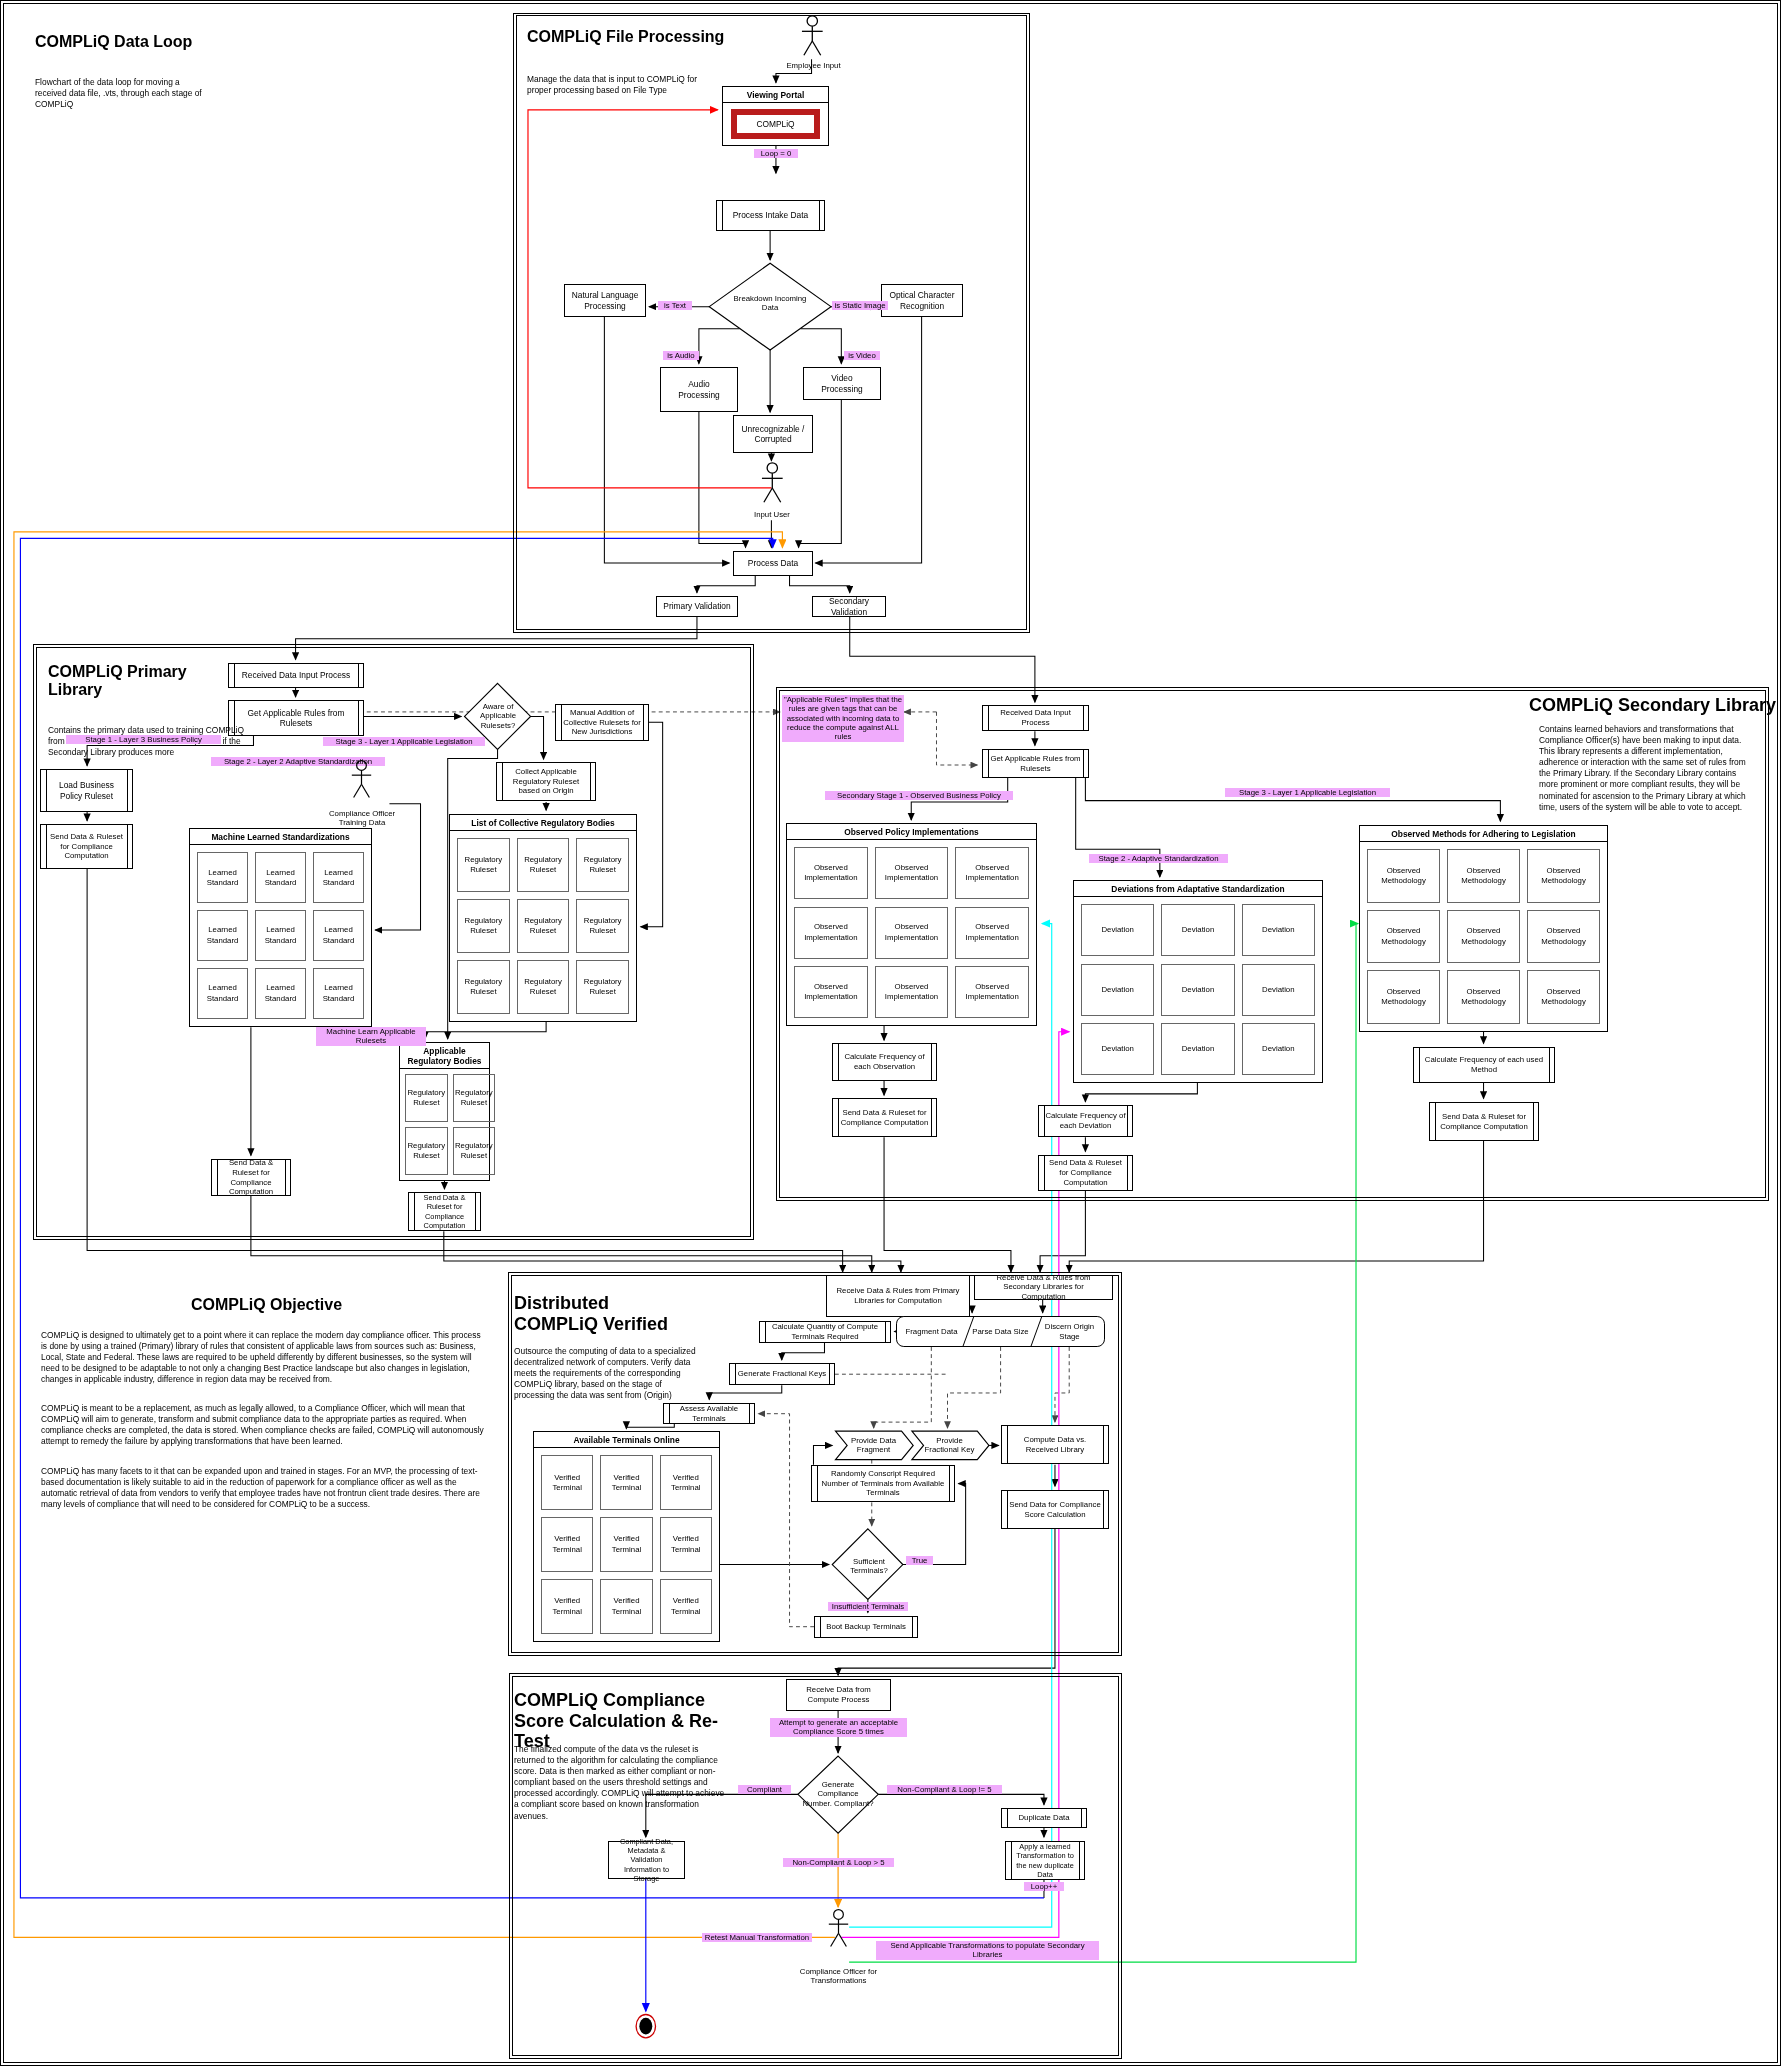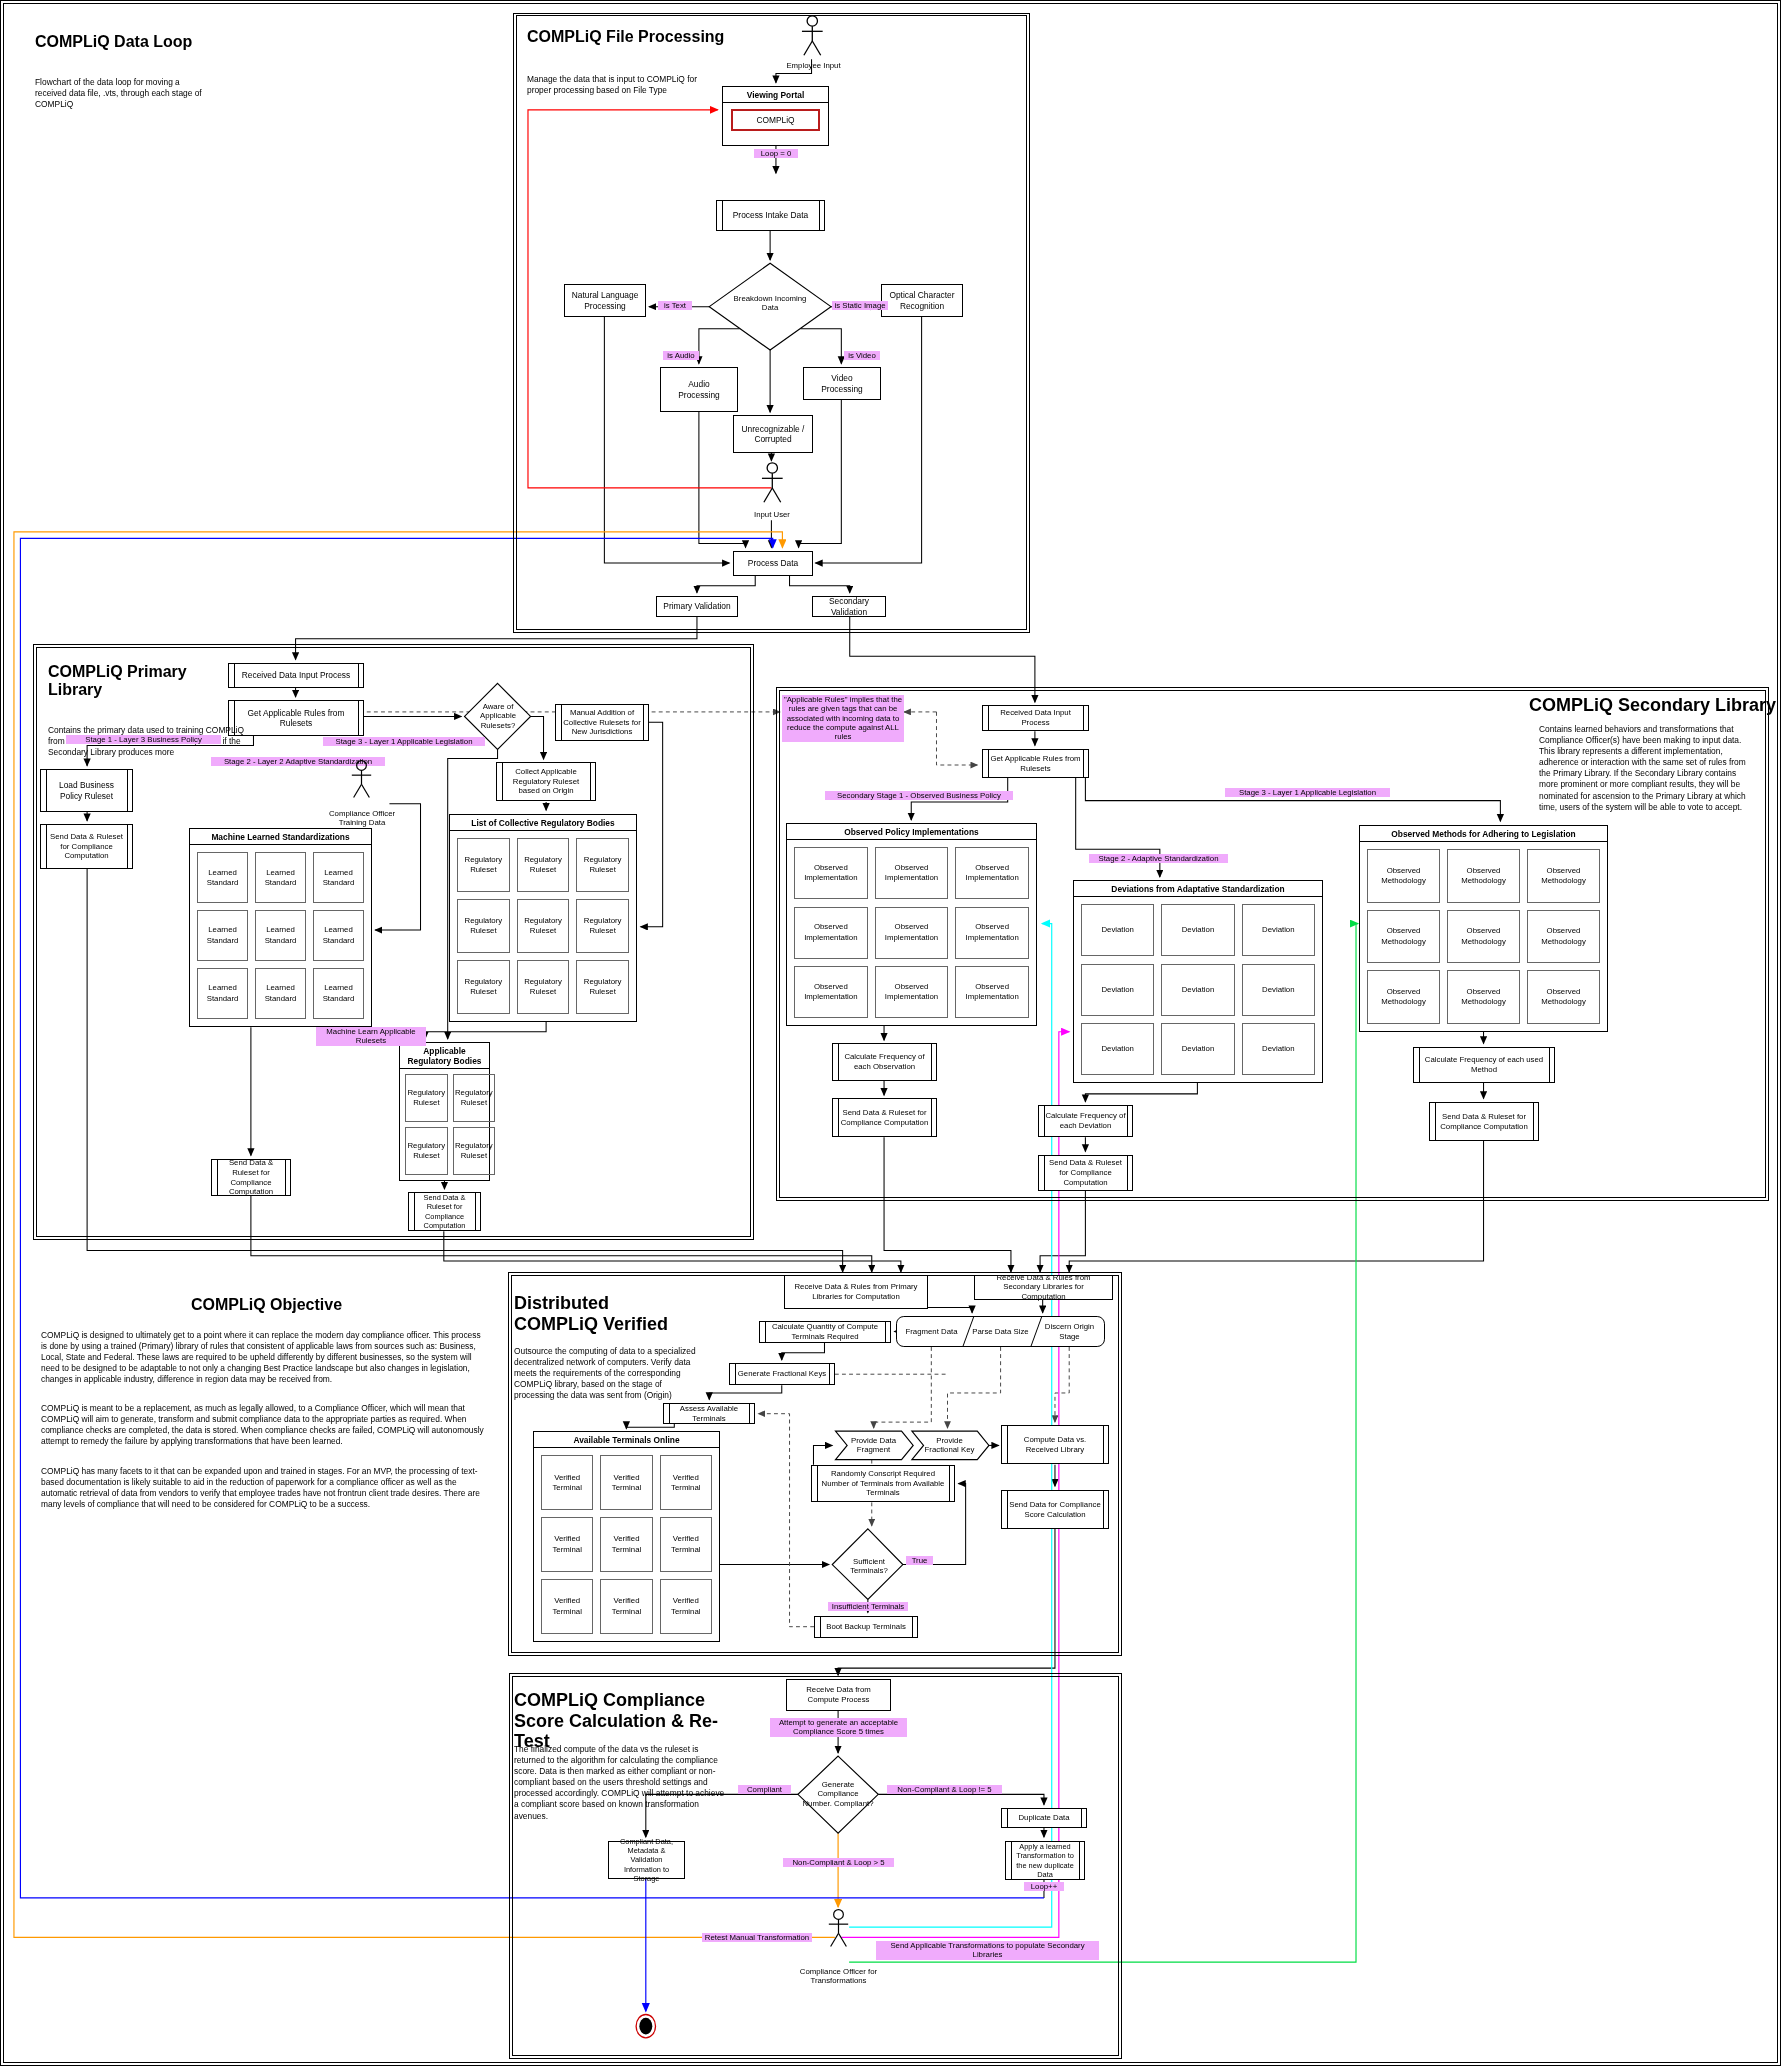--- a/index.html
+++ b/index.html
@@ -16,21 +16,21 @@
   .cbox{position:absolute;border:1px solid #000;background:#fff;z-index:2;display:flex;flex-direction:column;box-sizing:border-box;}
   .ctitle{border-bottom:1px solid #000;font-weight:bold;text-align:center;padding:2.6px 1.3px;font-size:8.4px;}
   .cgrid{flex:1;display:grid;grid-template-columns:repeat(3,1fr);gap:7.1px;padding:7.1px;}
   .cgrid2{grid-template-columns:repeat(2,1fr);}
   .cell{border:1px solid #666;display:flex;align-items:center;justify-content:center;text-align:center;
         font-size:7.8px;line-height:1.3;padding:1.3px;}
   .lbl{position:absolute;font-size:7.8px;background:#f0abfc;z-index:3;text-align:center;line-height:1.2;padding:0 1.3px;box-sizing:border-box;}
   .nobg{background:transparent;}
   .title{position:absolute;font-weight:bold;font-size:16px;line-height:1.15;z-index:3;}
   .desc{position:absolute;font-size:8.4px;line-height:1.32;z-index:3;}
-  .innerbox{border:2px solid #b91c1c;margin:5.8px 7.8px;text-align:center;font-size:8.4px;padding:3.9px 1.3px;}
+  .innerbox{border:6px solid #b91c1c;margin:5.8px 7.8px;text-align:center;font-size:8.4px;padding:3.9px 1.3px;}
   .actor{position:absolute;z-index:3;}
   .trio{position:absolute;border:1px solid #000;border-radius:7.8px;background:#fff;z-index:2;display:flex;box-sizing:border-box;overflow:hidden;}
   .trio .tseg{flex:1;display:flex;align-items:center;justify-content:center;text-align:center;font-size:7.8px;line-height:1.2;position:relative;}
   .trio .tseg + .tseg{border-left:1px solid #000;transform:none;}
   .tdiv{position:absolute;top:-2.6px;bottom:-2.6px;width:0;border-left:1px solid #000;transform:skewX(-20deg);z-index:2;}
 </style>
 </head>
 <body>
 
 <div class="page">
@@ -357,21 +357,21 @@
   <div class="box sub f12" style="left:1428px;top:1101px;width:110px;height:39px;">Send Data &amp; Ruleset for Compliance Computation</div>
 
   <div class="title" style="left:175px;top:1295px;width:181px;text-align:center;">COMPLiQ Objective</div>
   <div class="desc" style="left:40px;top:1329px;width:445px;">COMPLiQ is designed to ultimately get to a point where it can replace the modern day compliance officer. This process is done by using a trained (Primary) library of rules that consistent of applicable laws from sources such as: Business, Local, State and Federal. These laws are required to be upheld differently by different businesses, so the system will need to be designed to be adaptable to not only a changing Best Practice landscape but also changes in legislation, changes in applicable industry, difference in region data may be received from.</div>
   <div class="desc" style="left:40px;top:1402px;width:445px;">COMPLiQ is meant to be a replacement, as much as legally allowed, to a Compliance Officer, which will mean that COMPLiQ will aim to generate, transform and submit compliance data to the appropriate parties as required. When compliance checks are completed, the data is stored. When compliance checks are failed, COMPLiQ will autonomously attempt to remedy the failure by applying transformations that have been learned.</div>
   <div class="desc" style="left:40px;top:1465px;width:445px;">COMPLiQ has many facets to it that can be expanded upon and trained in stages. For an MVP, the processing of text-based documentation is likely suitable to aid in the reduction of paperwork for a compliance officer as well as the automatic retrieval of data from vendors to verify that employee trades have not frontrun client trade desires. There are many levels of compliance that will need to be considered for COMPLiQ to be a success.</div>
 
   <div class="title" style="left:513px;top:1292px;width:162px;font-size:18px;">Distributed COMPLiQ Verified</div>
   <div class="desc" style="left:513px;top:1345px;width:185px;">Outsource the computing of data to a specialized decentralized network of computers. Verify data meets the requirements of the corresponding COMPLiQ library, based on the stage of processing the data was sent from (Origin)</div>
 
-  <div class="box f12" style="left:783px;top:1274px;width:144px;height:34px;">Receive Data &amp; Rules from Primary Libraries for Computation</div>
+  <div class="box f12" style="left:825px;top:1274px;width:144px;height:42px;">Receive Data &amp; Rules from Primary Libraries for Computation</div>
   <div class="box f12" style="left:973px;top:1274px;width:139px;height:24.6px;">Receive Data &amp; Rules from Secondary Libraries for Computation</div>
   <div class="box sub f12" style="left:758px;top:1320px;width:132px;height:22px;">Calculate Quantity of Compute Terminals Required</div>
 
   <div class="trio" style="left:895px;top:1315px;width:209px;height:31px;">
     <div class="tseg">Fragment Data</div>
     <div class="tseg" style="border-left:none;">Parse Data Size</div>
     <div class="tseg" style="border-left:none;">Discern Origin Stage</div>
     <div class="tdiv" style="left:71px;"></div>
     <div class="tdiv" style="left:139px;"></div>
   </div>

